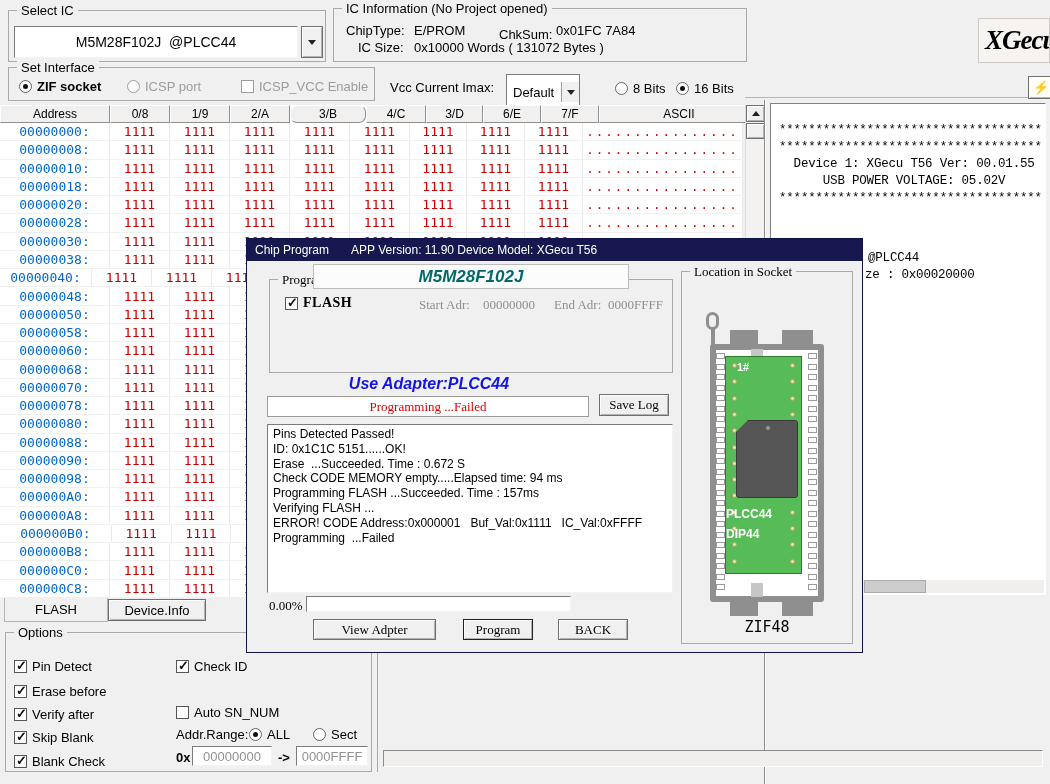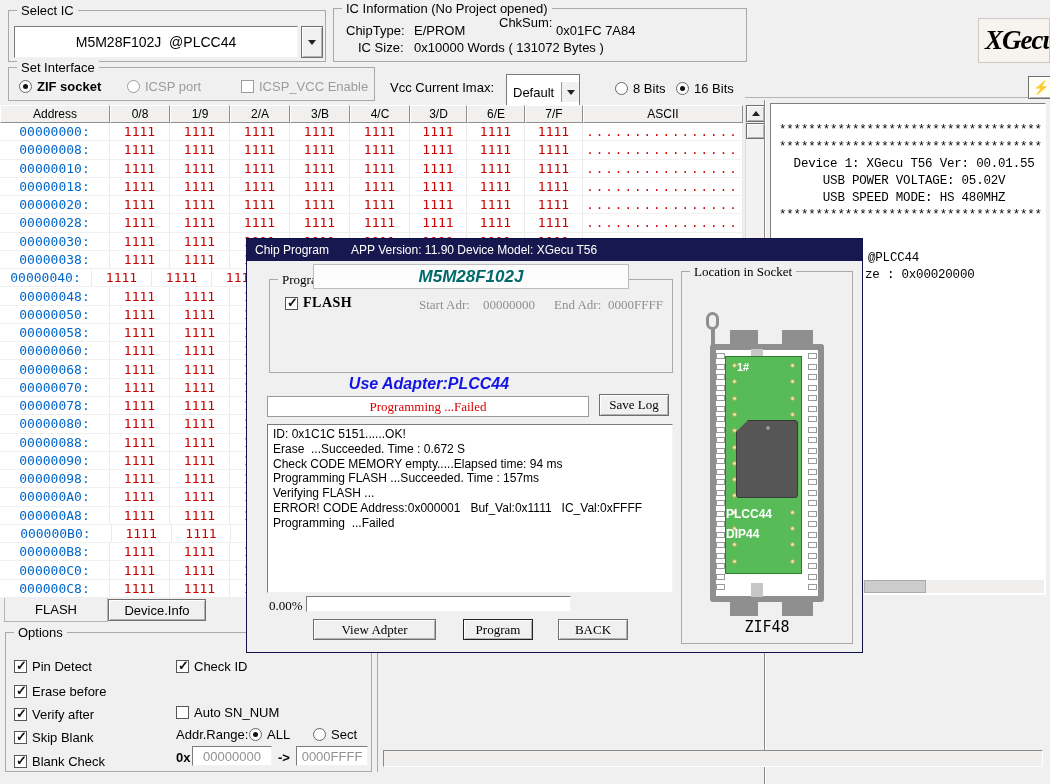--- a/index.html
+++ b/index.html
@@ -96,21 +96,21 @@
     </div>
     <div class="btn" style="left:292px;top:15px;width:22px;height:32px">
       <span class="tri-down"></span>
     </div>
   </div>
 
   <div class="group" style="left:333px;top:8px;width:414px;height:54px">
     <span class="gt">IC Information (No Project opened)</span>
     <span class="abs" style="left:12px;top:14px">ChipType:</span>
     <span class="abs" style="left:80px;top:14px">E/PROM</span>
-    <span class="abs" style="left:165px;top:6px">ChkSum:</span>
+    <span class="abs" style="left:165px;top:18px">ChkSum:</span>
     <span class="abs" style="left:222px;top:14px">0x01FC 7A84</span>
     <span class="abs" style="left:24px;top:31px">IC Size:</span>
     <span class="abs" style="left:80px;top:31px">0x10000 Words ( 131072 Bytes )</span>
   </div>
 
   <div id="logo">
       <span>XGecu</span>
     </div>
   <div class="abs" style="left:745px;top:97px;width:305px;height:1px;background:#b5b5b5"></div>
   <div class="btn" style="left:1028px;top:76px;width:26px;height:23px;background:#fffef5">
@@ -147,21 +147,21 @@
     <span class="radio on"></span>
     <span>16 Bits</span>
   </div>
 
   <div id="hex-bg"></div>
   <div id="hex-header">
       <div class="hcell" style="width: 110px;">Address</div>
       <div class="hcell" style="width: 60px;">0/8</div>
       <div class="hcell" style="width: 60px;">1/9</div>
       <div class="hcell" style="width: 60px;">2/A</div>
-      <div class="hcell" style="width: 60px;">3/B</div>
+      <div class="hcell" style="width: 76px; border-radius: 7px;">3/B</div>
       <div class="hcell" style="width: 60px;">4/C</div>
       <div class="hcell" style="width: 57px;">3/D</div>
       <div class="hcell" style="width: 58px;">6/E</div>
       <div class="hcell" style="width: 58px;">7/F</div>
       <div class="hcell" style="width: 160px;">ASCII</div>
     </div>
   <div id="hex-rows">
       <div class="hrow">
         <div class="hcell2 addr" style="width: 110px;">00000000:</div>
         <div class="hcell2 word" style="width: 60px;">1111</div>
@@ -490,21 +490,20 @@
 
   <div class="abs" style="left:764px;top:100px;width:2px;height:684px;background:#fff;border-left:1px solid #8a8a8a"></div>
 
   <div id="right-area">
     <div id="right-log">
       <div id="device-lines" style="padding:18px 4px 0 8px">
           <div class="dline">**************************************</div>
           <div class="dline">**************************************</div>
           <div class="dline">  Device 1: XGecu T56 Ver: 00.01.55</div>
           <div class="dline">      USB POWER VOLTAGE: 05.02V</div>
-          <div class="dline">      USB SPEED MODE: HS 480MHZ</div>
           <div class="dline">**************************************</div>
         </div>
       <div class="dfrag" style="left:97px;top:147px">@PLCC44</div>
       <div class="dfrag" style="left:94px;top:164px">ze : 0x00020000</div>
       <div class="abs" style="left:1px;bottom:1px;width:272px;height:13px;background:#f1efee">
         <div class="abs" style="left:92px;top:0;width:62px;height:13px;background:#cccccc;border:1px solid #ababab"></div>
       </div>
     </div>
   </div>
 
@@ -584,20 +583,21 @@
     <div id="adapter-note">Use Adapter:PLCC44</div>
     <div id="status-box">
       <span>Programming  ...Failed</span>
     </div>
     <div class="btn serif" style="left:352px;top:155px;width:70px;height:22px;font-size:13px">
       <span>Save Log</span>
     </div>
 
     <div id="dlg-logbox">
       <div id="dlg-log" style="padding-top:2px">
+          <div class="dlog-line">Pins Detected Passed!</div>
           <div class="dlog-line">ID: 0x1C1C 5151......OK!</div>
           <div class="dlog-line">Erase  ...Succeeded. Time : 0.672 S</div>
           <div class="dlog-line">Check CODE MEMORY empty.....Elapsed time: 94 ms</div>
           <div class="dlog-line">Programming FLASH ...Succeeded. Time : 157ms</div>
           <div class="dlog-line">Verifying FLASH ...</div>
           <div class="dlog-line">ERROR! CODE Address:0x000001   Buf_Val:0x1111   IC_Val:0xFFFF</div>
           <div class="dlog-line">Programming  ...Failed</div>
         </div>
     </div>
 

